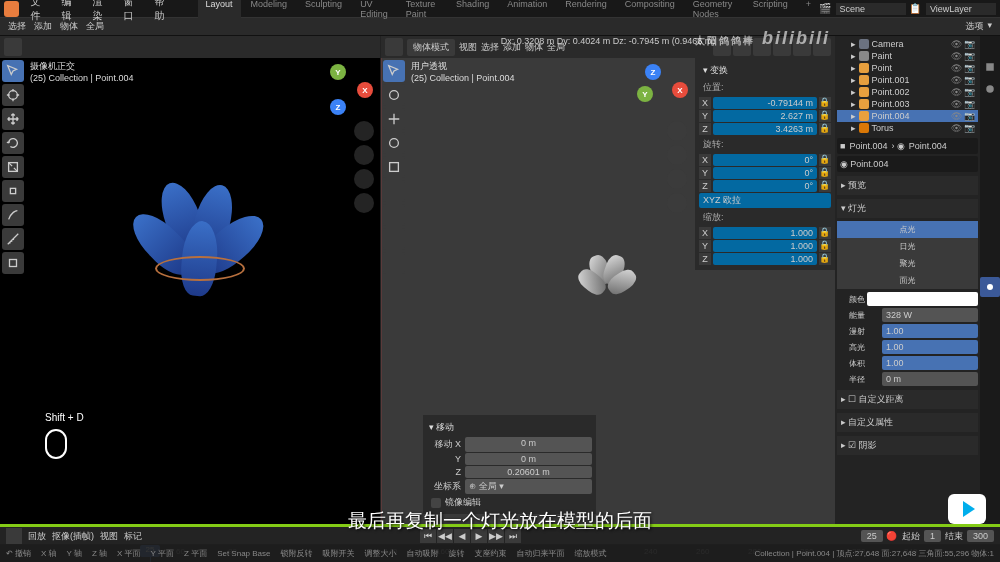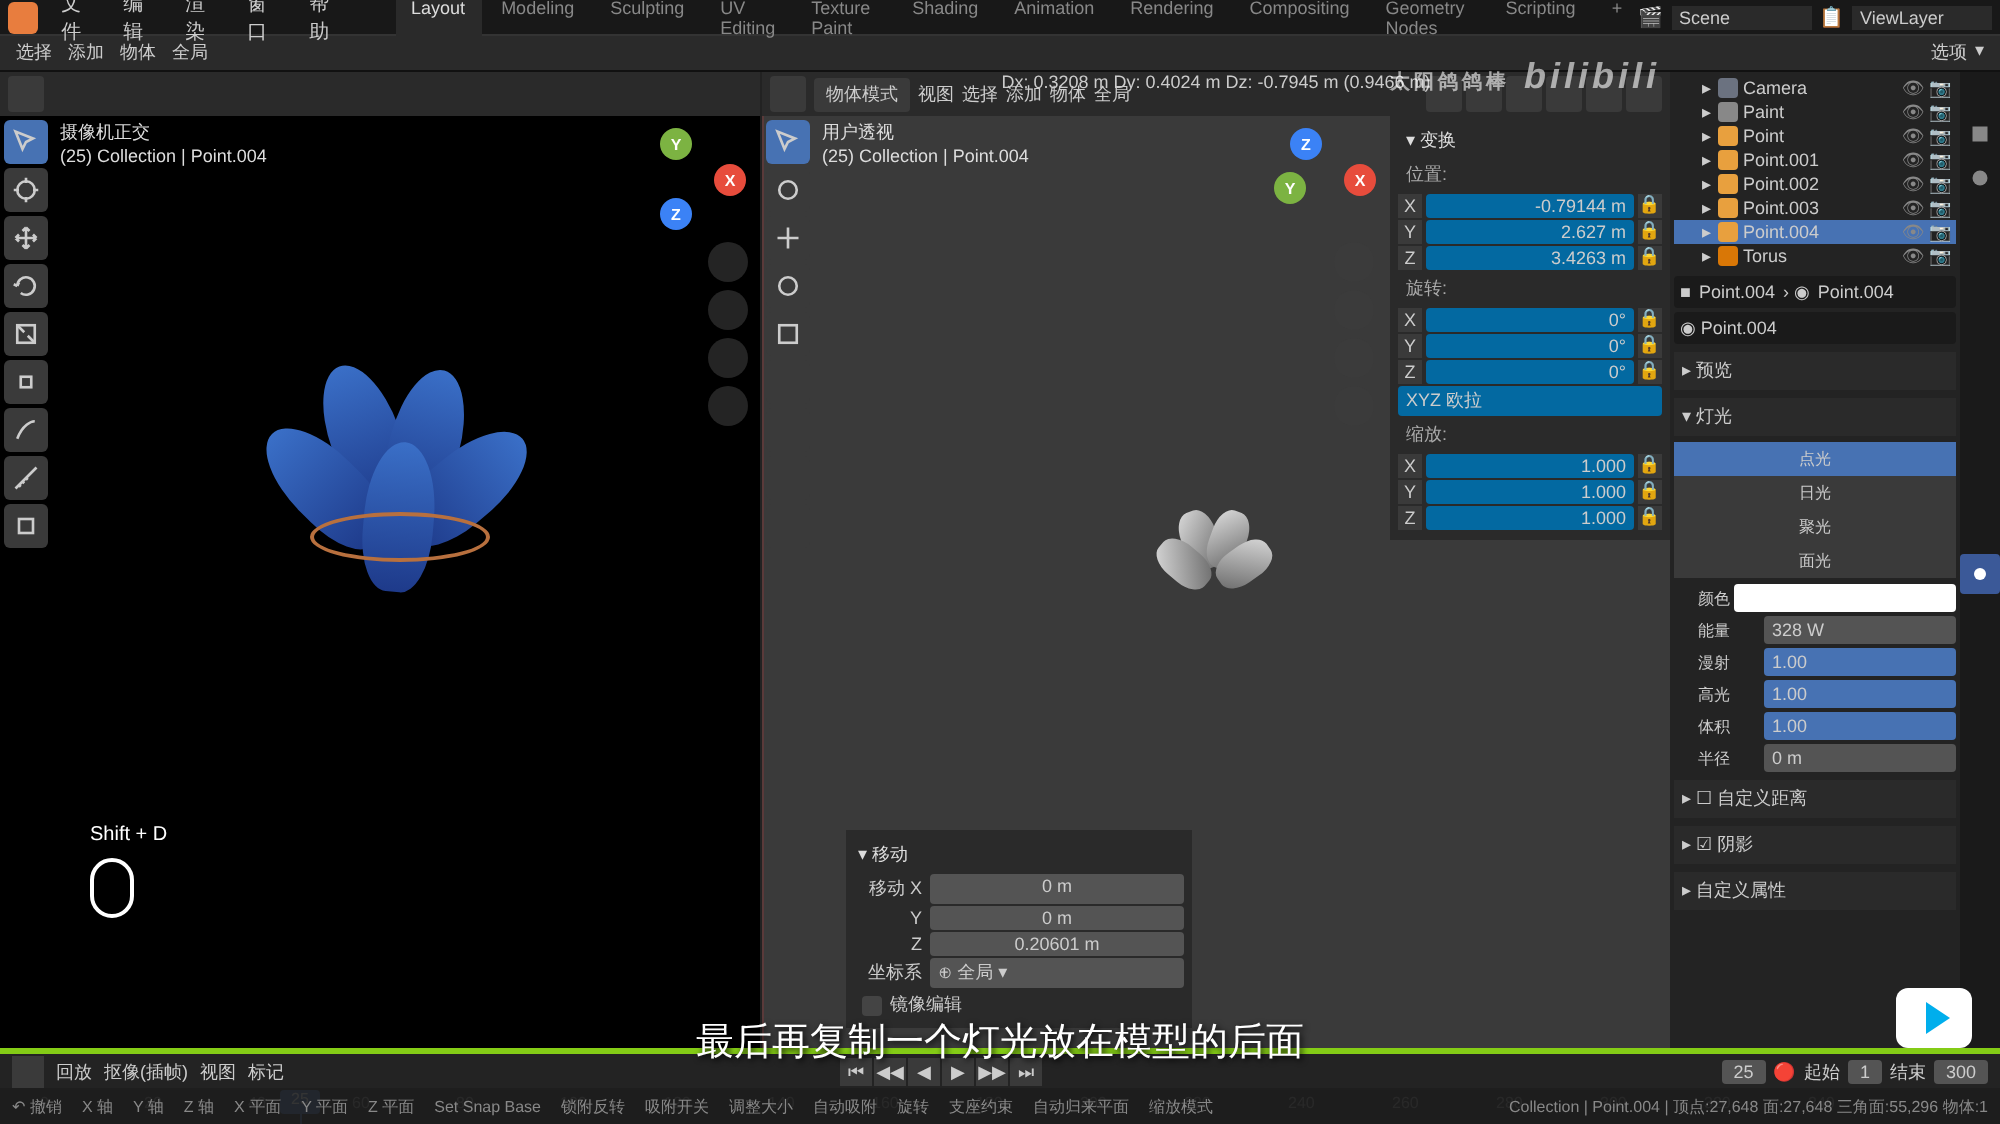--- a/index.html
+++ b/index.html
@@ -510,24 +510,24 @@
             </div>
           <div class="prow">
               <div class="pl">半径</div>
               <div class="pv">0 m</div>
             </div>
         </div>
         <div class="section">
             <div class="hdr">▸ ☐ <span>自定义距离</span></div>
           </div>
         <div class="section">
+            <div class="hdr">▸ <span>自定义属性</span></div>
+          </div>
+        <div class="section">
             <div class="hdr">▸ ☑ <span>阴影</span></div>
-          </div>
-        <div class="section">
-            <div class="hdr">▸ <span>自定义属性</span></div>
           </div>
       </div>
     </div>
     <div class="side-tabs">
       <div>
           <svg viewBox="0 0 16 16" fill="#888">
             <rect x="3" y="3" width="10" height="10"></rect>
           </svg>
         </div>
       <div>

